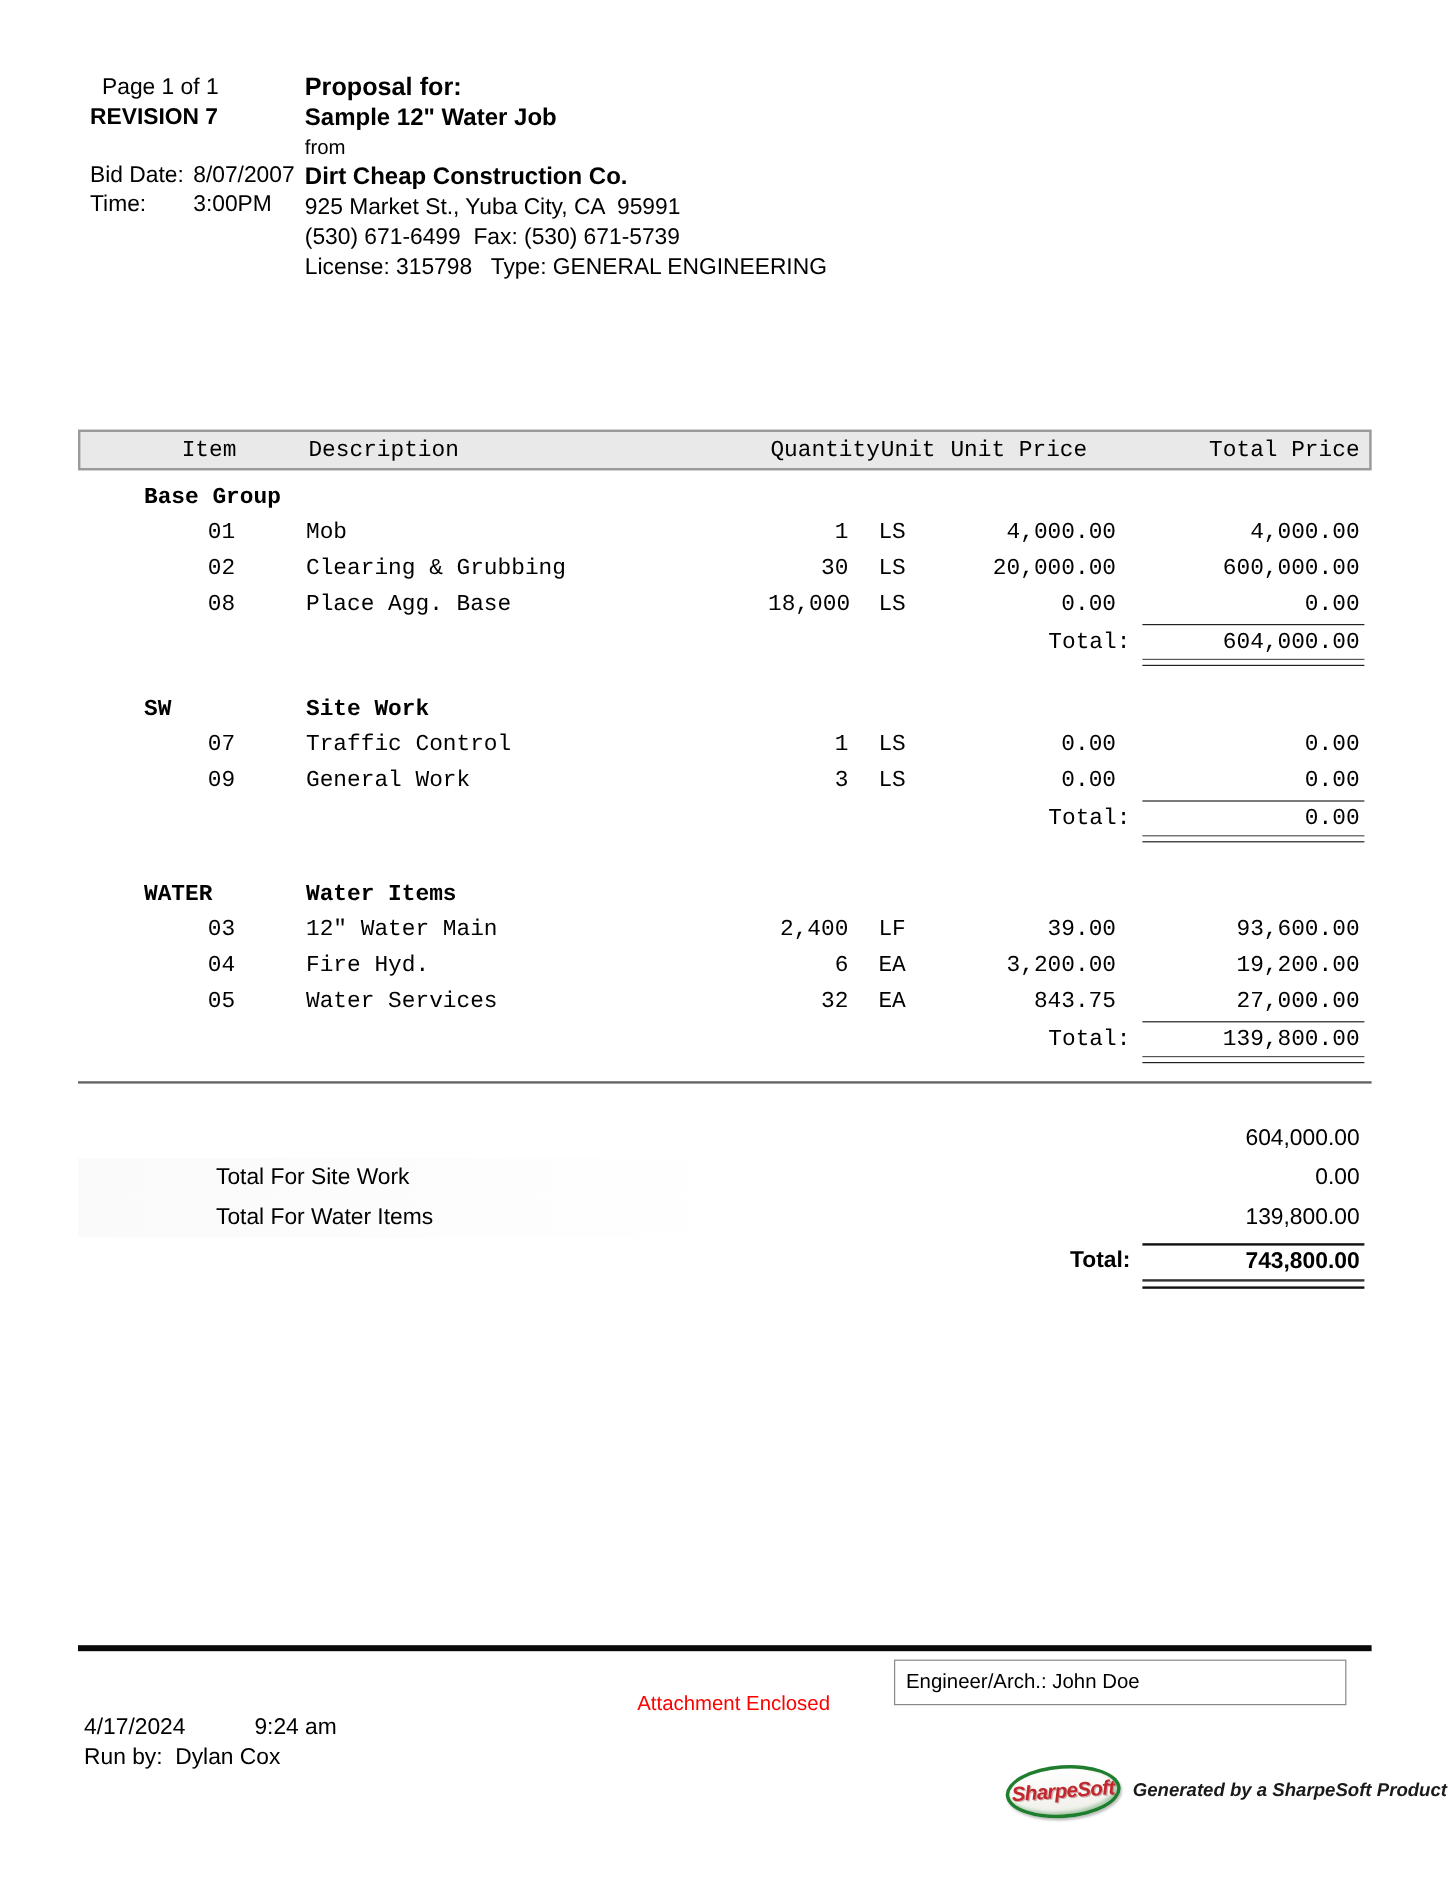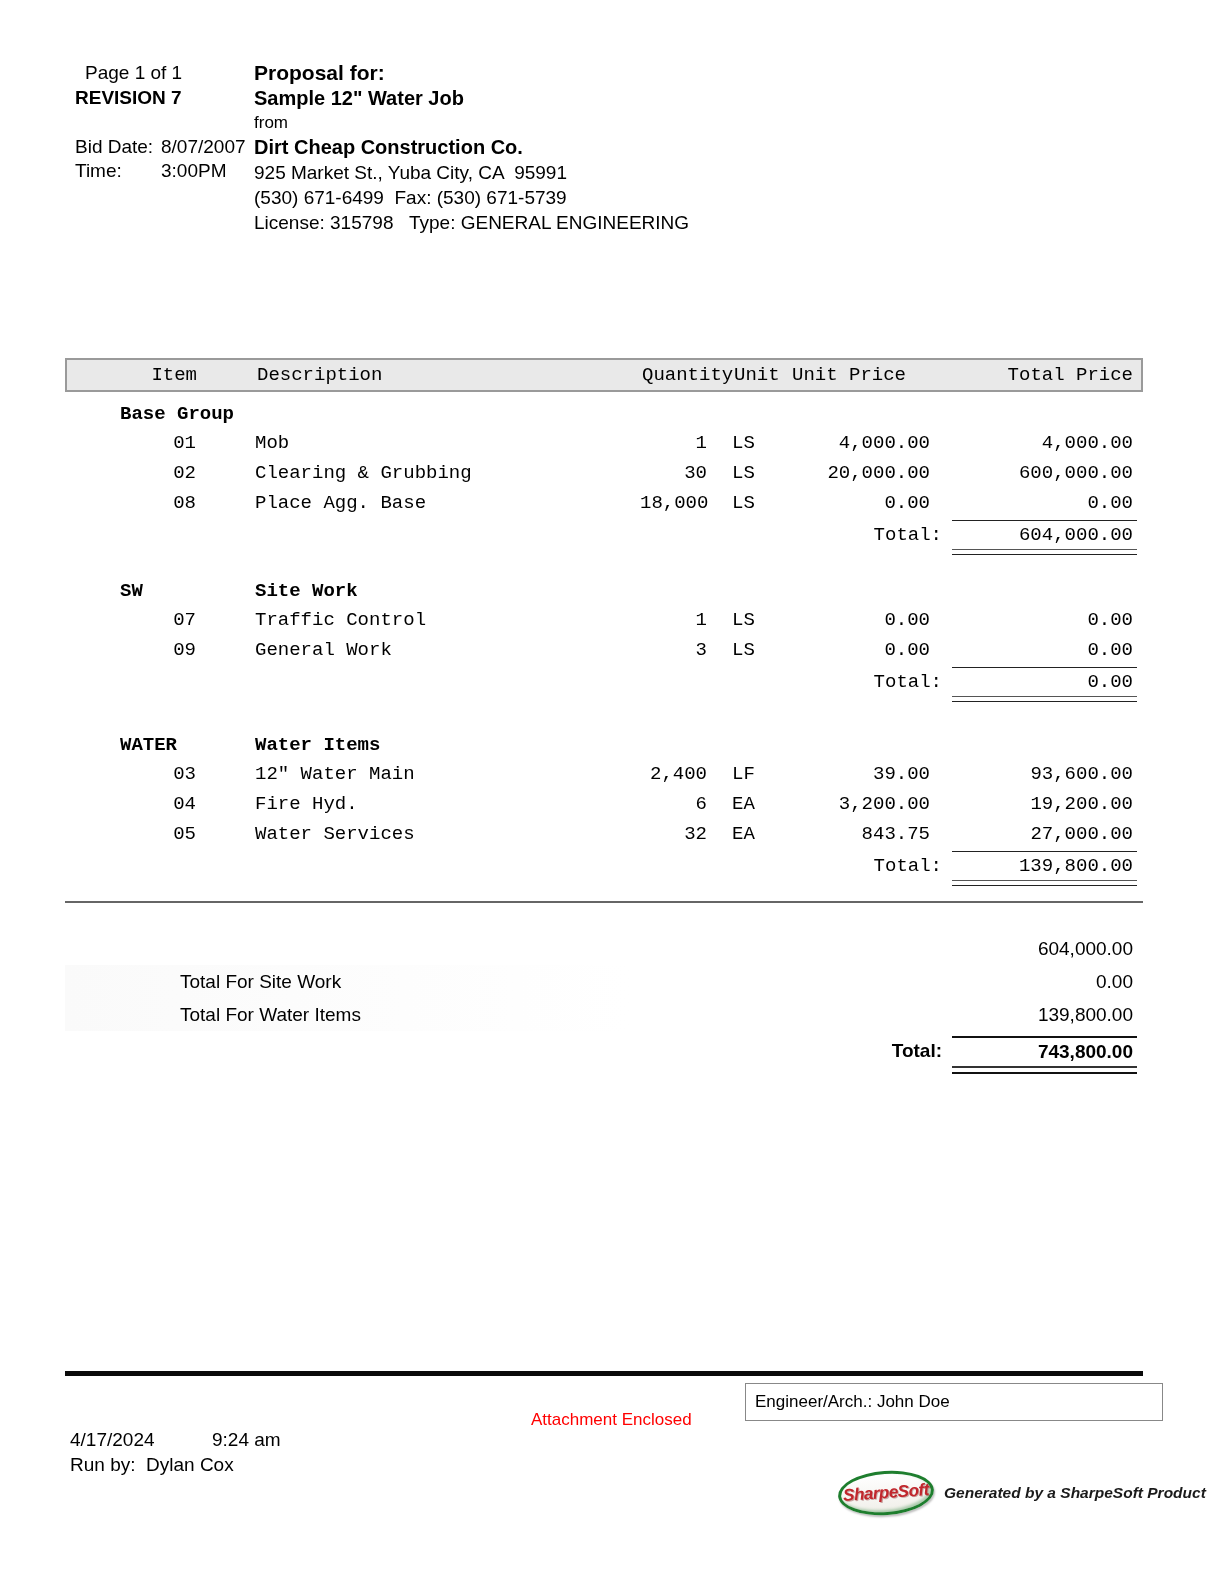--- a/index.html
+++ b/index.html
@@ -86,21 +86,21 @@
   .sum-total-box { width: 185px; margin-right: 6px; }
   .sum-total-amount {
     display: block; font-weight: bold; text-align: right; line-height: 28px;
     border-top: 2px solid #111; border-bottom: 2px solid #333; padding-right: 4px;
   }
   .sum-total-double { height: 6px; border-bottom: 2px solid #111; }
 
   
   .footer-rule { position: absolute; left: 65px; top: 1371px; width: 1078px; height: 5px; background: #0a0a0a; }
   .engineer-box {
-    position: absolute; left: 745px; top: 1383px; width: 418px; height: 38px;
+    position: absolute; left: 745px; top: 1383px; width: 377px; height: 38px;
     border: 1px solid #888; font-size: 17px; line-height: 36px; padding-left: 9px;
     background: #fff;
   }
   .attachment { position: absolute; left: 531px; top: 1410px; color: #ff0000; font-size: 17px; }
   .run-date { position: absolute; left: 70px; top: 1429px; font-size: 19px; }
   .run-time { position: absolute; left: 212px; top: 1429px; font-size: 19px; }
   .run-by { position: absolute; left: 70px; top: 1454px; font-size: 19px; }
 
   .logo-row { position: absolute; left: 838px; top: 1470px; display: flex; align-items: center; gap: 10px; height: 46px; }
   .logo-ellipse {

